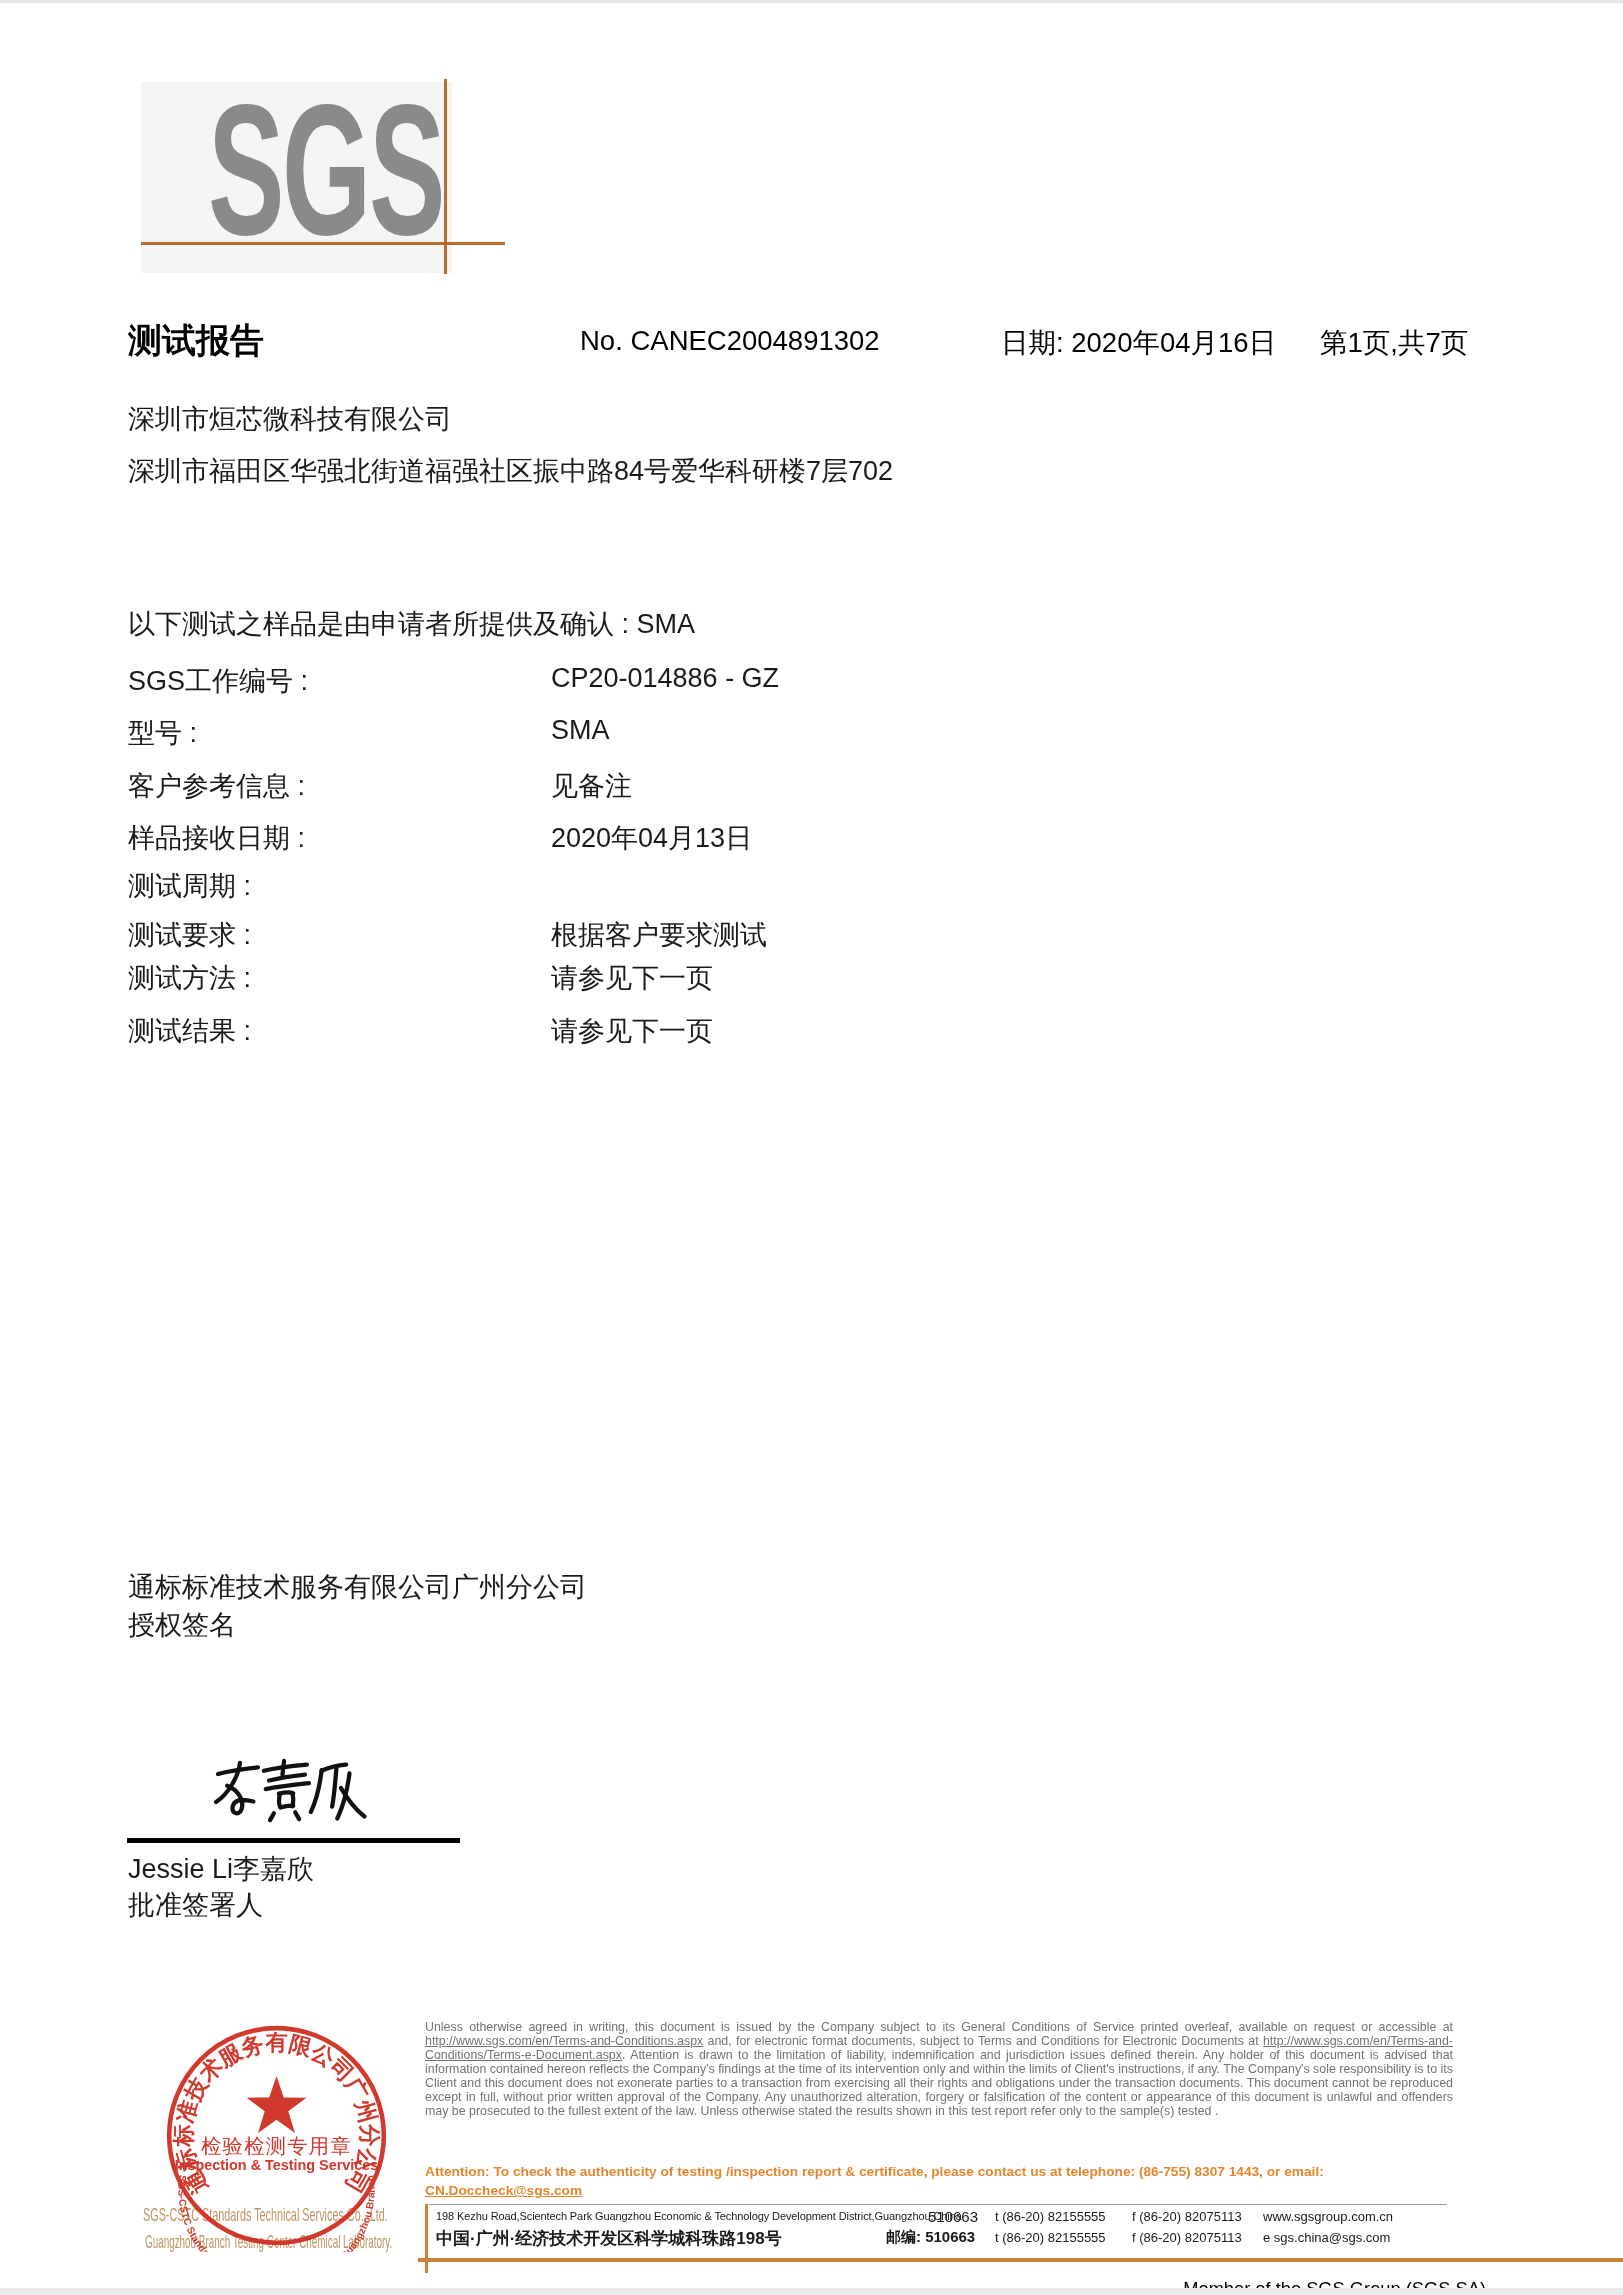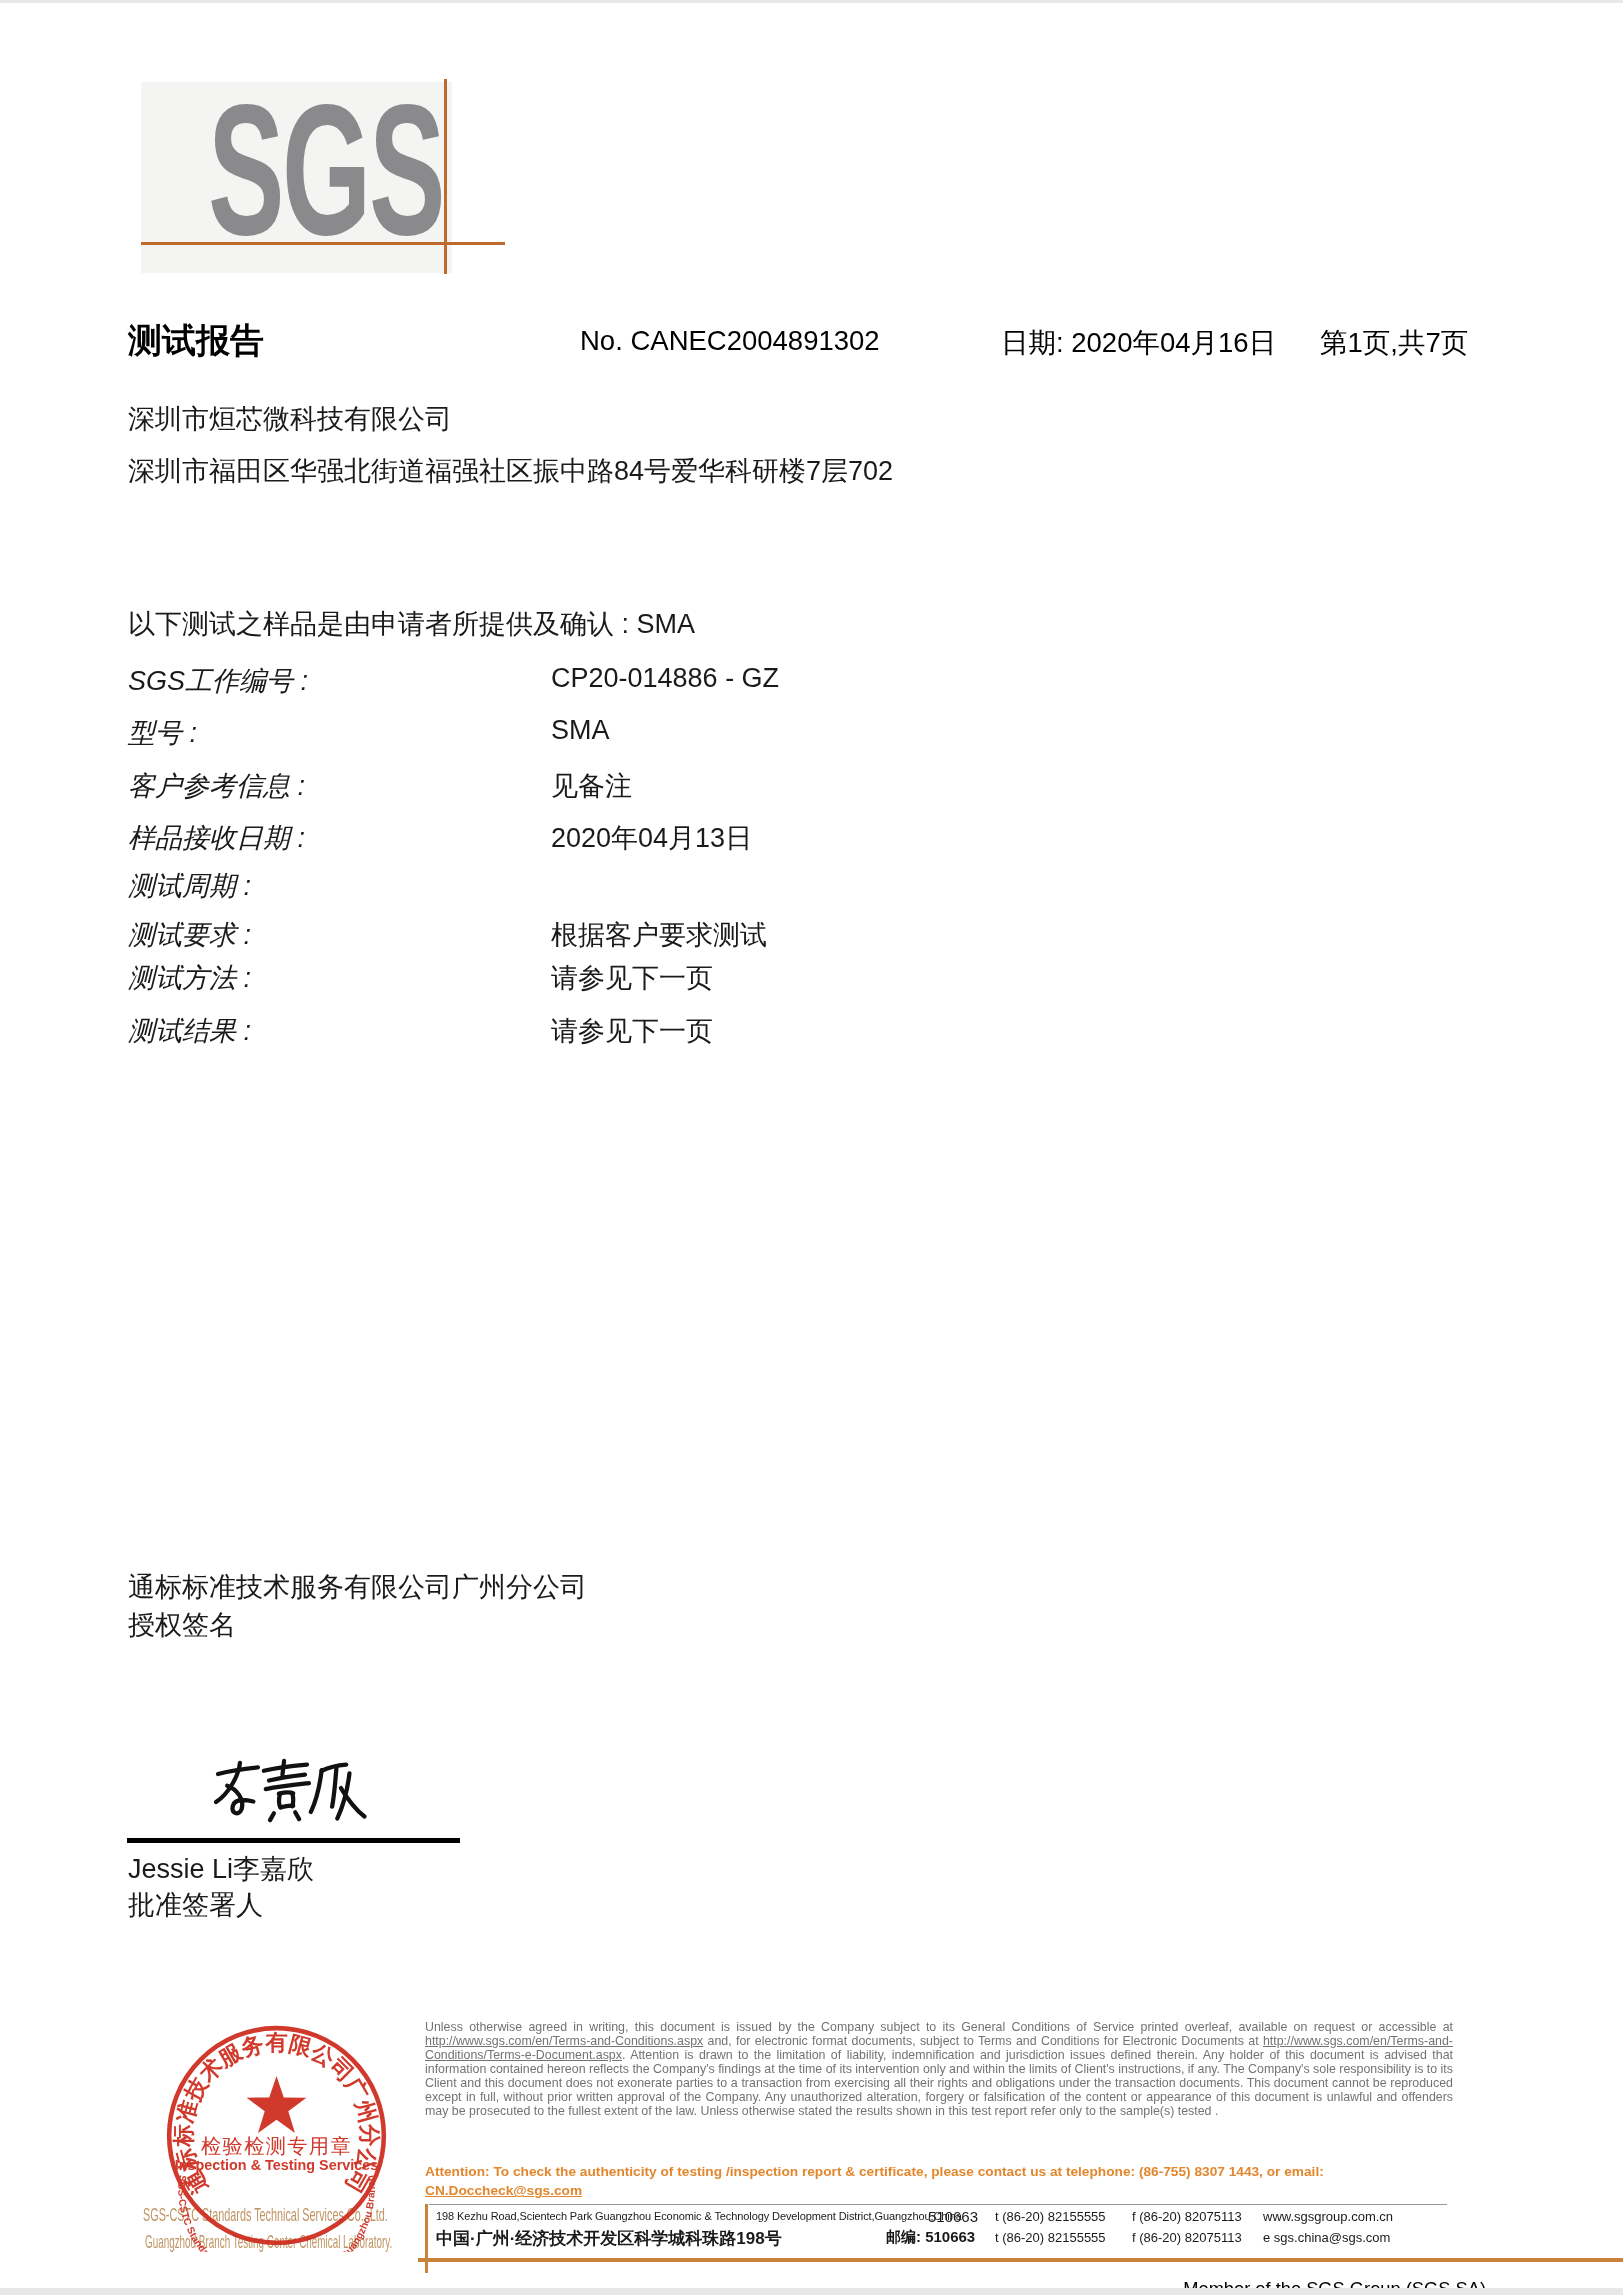--- a/index.html
+++ b/index.html
@@ -20,21 +20,21 @@
   
   .doc-title{left:128px;top:315px;font-size:34px;font-weight:bold;color:#000;}
   .report-no{left:580px;top:322px;font-size:27.5px;color:#000000;}
   .report-date{left:1001px;top:322px;font-size:27.5px;color:#000;}
   .page-info{left:1320px;top:322px;font-size:27.5px;color:#000;}
   
   .appl-company{left:128px;top:398px;font-size:27px;}
   .appl-address{left:128px;top:450px;font-size:27px;}
   
   .statement{left:128px;top:603px;font-size:27px;}
-  .det-label{left:128px;font-size:27px;font-style:italic;}
+  .det-label{left:128px;font-size:27px;}
   .det-value{left:551px;font-size:27px;}
   
   .sig-org{left:128px;top:1566px;font-size:27px;}
   .sig-auth{left:128px;top:1604px;font-size:27px;}
   .sig-image{left:208px;top:1754px;}
   .sig-line{left:127px;top:1835px;width:333px;height:4.6px;background:#000;}
   .sig-name{left:128px;top:1848px;font-size:27px;}
   .sig-title{left:128px;top:1884px;font-size:27px;}
   
   .legal{

